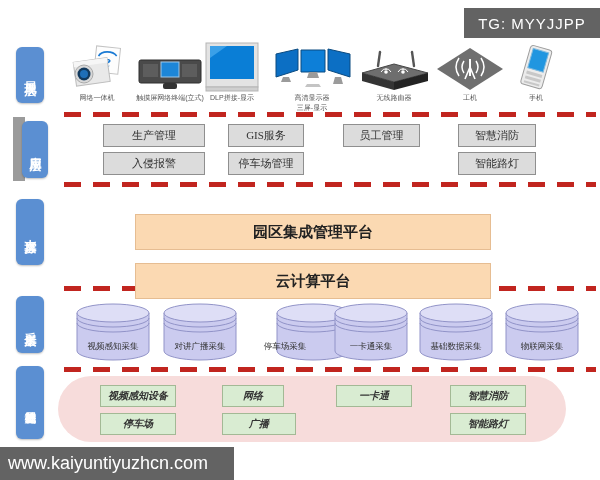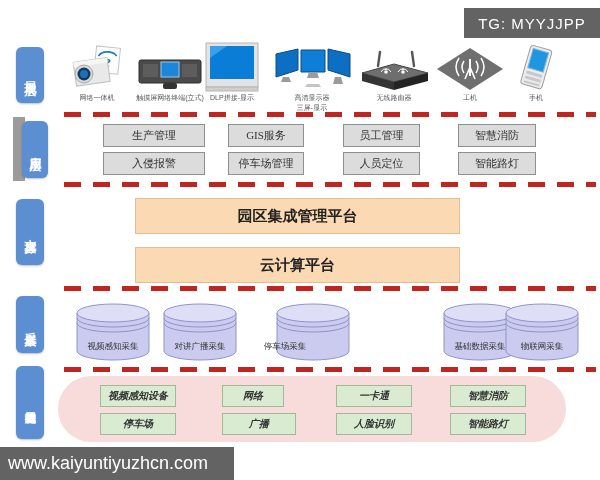--- a/index.html
+++ b/index.html
@@ -28,24 +28,24 @@
   .device .icon-wrap { height:50px; display:flex; align-items:flex-end; justify-content:center; }
   .device .dev-label { margin-top:2px; font-size:7px; line-height:8px; color:#555; }
   
   .app-box {
     position:absolute; height:23px; background:var(--app-box-bg,#dcdcdc);
     border:1px solid #8f8f8f; display:flex; align-items:center; justify-content:center;
     font-size:11px; color:#333; font-family:"Liberation Serif", serif; font-weight:normal;
   }
   
   .platform-box {
-    position:absolute; left:135px; width:325px; height:36px;
+    position:absolute; left:135px; width:356px; height:36px;
     background:var(--platform-bg,#fbd9b2); border:1px solid var(--platform-border,#e6bd92);
     display:flex; align-items:center; justify-content:center;
-    font-size:15px; font-weight:bold; color:#222;
+    font-size:15px; font-weight:bold; color:#222;margin-top:16px;
   }
   
   .db { position:absolute; top:303px; width:74px; height:58px; }
   .db .db-label {
     position:absolute; bottom:8px; left:0; width:100%; text-align:center;
     font-size:8.5px; color:#333; font-family:Liberation Sans, sans-serif;
   }
   
   .infra-container {
     position:absolute; left:58px; top:376px; width:508px; height:66px;
@@ -196,21 +196,20 @@
     </div>
     <div class="dev-label">手机</div>
   </div>
 
   <div class="app-box" style="left:103px;top:124px;width:102px;">生产管理</div>
   <div class="app-box" style="left:228px;top:124px;width:76px;">GIS服务</div>
   <div class="app-box" style="left:343px;top:124px;width:77px;">员工管理</div>
   <div class="app-box" style="left:458px;top:124px;width:78px;">智慧消防</div>
   <div class="app-box" style="left:103px;top:152px;width:102px;">入侵报警</div>
   <div class="app-box" style="left:228px;top:152px;width:76px;">停车场管理</div>
-  <div class="app-box" style="left:343px;top:152px;width:77px;">人员定位</div>
   <div class="app-box" style="left:458px;top:152px;width:78px;">智能路灯</div>
 
   <div class="platform-box" style="top:198px;">园区集成管理平台</div>
   <div class="platform-box" style="top:247px;">云计算平台</div>
 
   <div class="db" style="left:76px;">
     <svg width="74" height="58" viewBox="0 0 74 58">
       <path d="M1 10 v38 a36 9 0 0 0 72 0 V10" fill="#cbcbef" stroke="#9193c8"></path>
       <ellipse cx="37" cy="10" rx="36" ry="9" fill="#dedef6" stroke="#9193c8"></ellipse>
       <path d="M1 15 a36 9 0 0 0 72 0" fill="none" stroke="#9193c8"></path>
@@ -229,21 +228,30 @@
   </div>
   <div class="db" style="left:248px;padding-left:28px;">
     <svg width="74" height="58" viewBox="0 0 74 58">
       <path d="M1 10 v38 a36 9 0 0 0 72 0 V10" fill="#cbcbef" stroke="#9193c8"></path>
       <ellipse cx="37" cy="10" rx="36" ry="9" fill="#dedef6" stroke="#9193c8"></ellipse>
       <path d="M1 15 a36 9 0 0 0 72 0" fill="none" stroke="#9193c8"></path>
       <path d="M1 20 a36 9 0 0 0 72 0" fill="none" stroke="#9193c8"></path>
     </svg>
     <div class="db-label">停车场采集</div>
   </div>
-  <div class="db" style="left:419px;margin-left:24px;">
+  <div class="db" style="left:334px;">
+    <svg width="74" height="58" viewBox="0 0 74 58">
+      <path d="M1 10 v38 a36 9 0 0 0 72 0 V10" fill="#cbcbef" stroke="#9193c8"></path>
+      <ellipse cx="37" cy="10" rx="36" ry="9" fill="#dedef6" stroke="#9193c8"></ellipse>
+      <path d="M1 15 a36 9 0 0 0 72 0" fill="none" stroke="#9193c8"></path>
+      <path d="M1 20 a36 9 0 0 0 72 0" fill="none" stroke="#9193c8"></path>
+    </svg>
+    <div class="db-label">一卡通采集</div>
+  </div>
+  <div class="db" style="left:419px;">
     <svg width="74" height="58" viewBox="0 0 74 58">
       <path d="M1 10 v38 a36 9 0 0 0 72 0 V10" fill="#cbcbef" stroke="#9193c8"></path>
       <ellipse cx="37" cy="10" rx="36" ry="9" fill="#dedef6" stroke="#9193c8"></ellipse>
       <path d="M1 15 a36 9 0 0 0 72 0" fill="none" stroke="#9193c8"></path>
       <path d="M1 20 a36 9 0 0 0 72 0" fill="none" stroke="#9193c8"></path>
     </svg>
     <div class="db-label">基础数据采集</div>
   </div>
   <div class="db" style="left:505px;">
     <svg width="74" height="58" viewBox="0 0 74 58">
@@ -255,16 +263,15 @@
     <div class="db-label">物联网采集</div>
   </div>
 
   <div class="infra-container"></div>
   <div class="facility-box" style="left:100px;top:385px;width:76px;">视频感知设备</div>
   <div class="facility-box" style="left:222px;top:385px;width:62px;">网络</div>
   <div class="facility-box" style="left:336px;top:385px;width:76px;">一卡通</div>
   <div class="facility-box" style="left:450px;top:385px;width:76px;">智慧消防</div>
   <div class="facility-box" style="left:100px;top:413px;width:76px;">停车场</div>
   <div class="facility-box" style="left:222px;top:413px;width:74px;">广播</div>
-  <div class="facility-box" style="left:336px;top:413px;width:76px;">人脸识别</div>
   <div class="facility-box" style="left:450px;top:413px;width:76px;">智能路灯</div>
 
 </div>
 
 </body></html>

